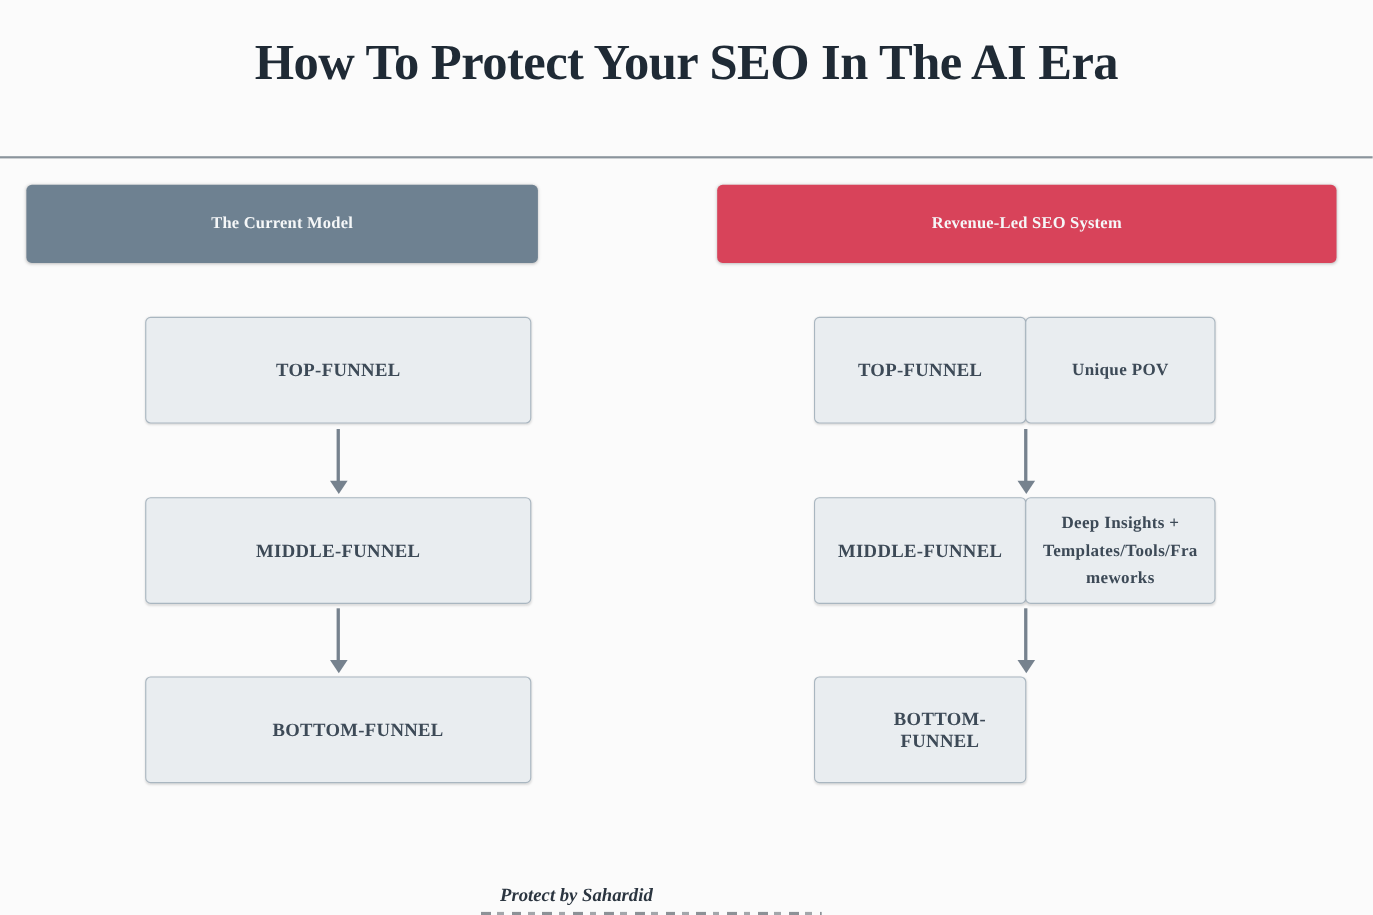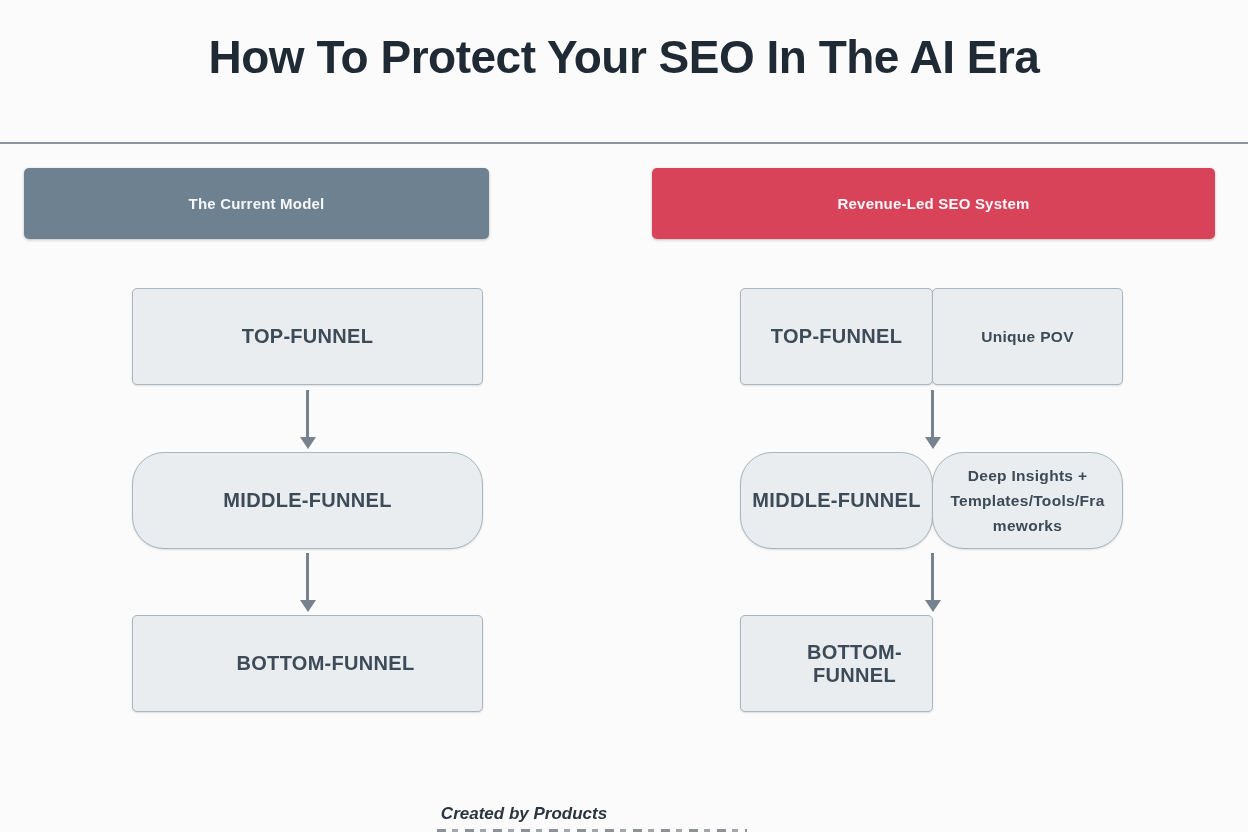--- a/index.html
+++ b/index.html
@@ -16,21 +16,21 @@
     --page-bg: #fbfbfb;
   }
   * { box-sizing: border-box; margin: 0; padding: 0; }
   html, body {
     width: 1248px; height: 832px;
     background: var(--page-bg);
     font-family: "Liberation Sans", "DejaVu Sans", sans-serif;
     overflow: hidden;
     position: relative;
   }
-  .page { position: absolute; inset: 0; }
+  .page { position: absolute; inset: 0; font-family: Liberation Serif, serif; }
 
   .title {
     position: absolute;
     top: 30px; left: 0; width: 100%;
     text-align: center;
     font-size: 46px;
     font-weight: 800;
     letter-spacing: -0.5px;
     color: var(--title-color);
   }
@@ -60,28 +60,28 @@
     position: absolute;
     height: 97px;
     background: var(--box-bg);
     border: 1.5px solid var(--box-border);
     border-radius: 5px;
     box-shadow: 0 1px 2px rgba(0,0,0,0.12);
     display: flex; align-items: center; justify-content: center;
     text-align: center;
     color: var(--box-text);
     font-weight: bold;
-    font-size: 20px;
+    font-size: 17px;
     letter-spacing: 0.3px;
   }
   .box.wide { left: 132px; width: 351px; }
   .box.pair-l { left: 740px; width: 193px; }
-  .box.pair-r { left: 932px; width: 191px; font-size: 15.5px; line-height: 25px; padding: 0 13px; word-break: break-word; }
+  .box.pair-r { left: 932px; width: 173px; font-size: 15.5px; line-height: 25px; padding: 0 13px; word-break: break-word; }
   .row-1 { top: 288px; }
-  .row-2 { top: 452px; border-radius: 32px; }
+  .row-2 { top: 452px; }
   .row-3 { top: 615px; padding-left: 36px; }
 
   .arrow {
     position: absolute;
     width: 3px; height: 48px;
     background: var(--arrow-color);
   }
   .arrow::after {
     content: "";
     position: absolute;
@@ -156,16 +156,16 @@
   </div>
   <div class="box pair-r row-2">
     <span>Deep Insights + Templates/Tools/Frameworks</span>
   </div>
   <div class="arrow r gap-2"></div>
 
   <div class="box pair-l row-3">
     <span>BOTTOM-FUNNEL</span>
   </div>
 
-  <div class="footer">Created by Products</div>
+  <div class="footer">Protect by Sahardid</div>
   <div class="cutoff-fragment"></div>
 
 </div>
 
 </body></html>

